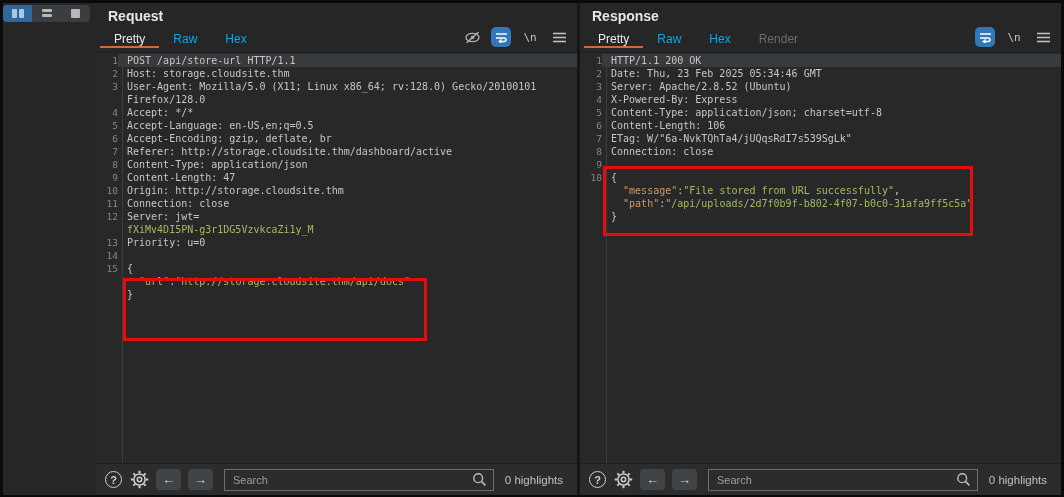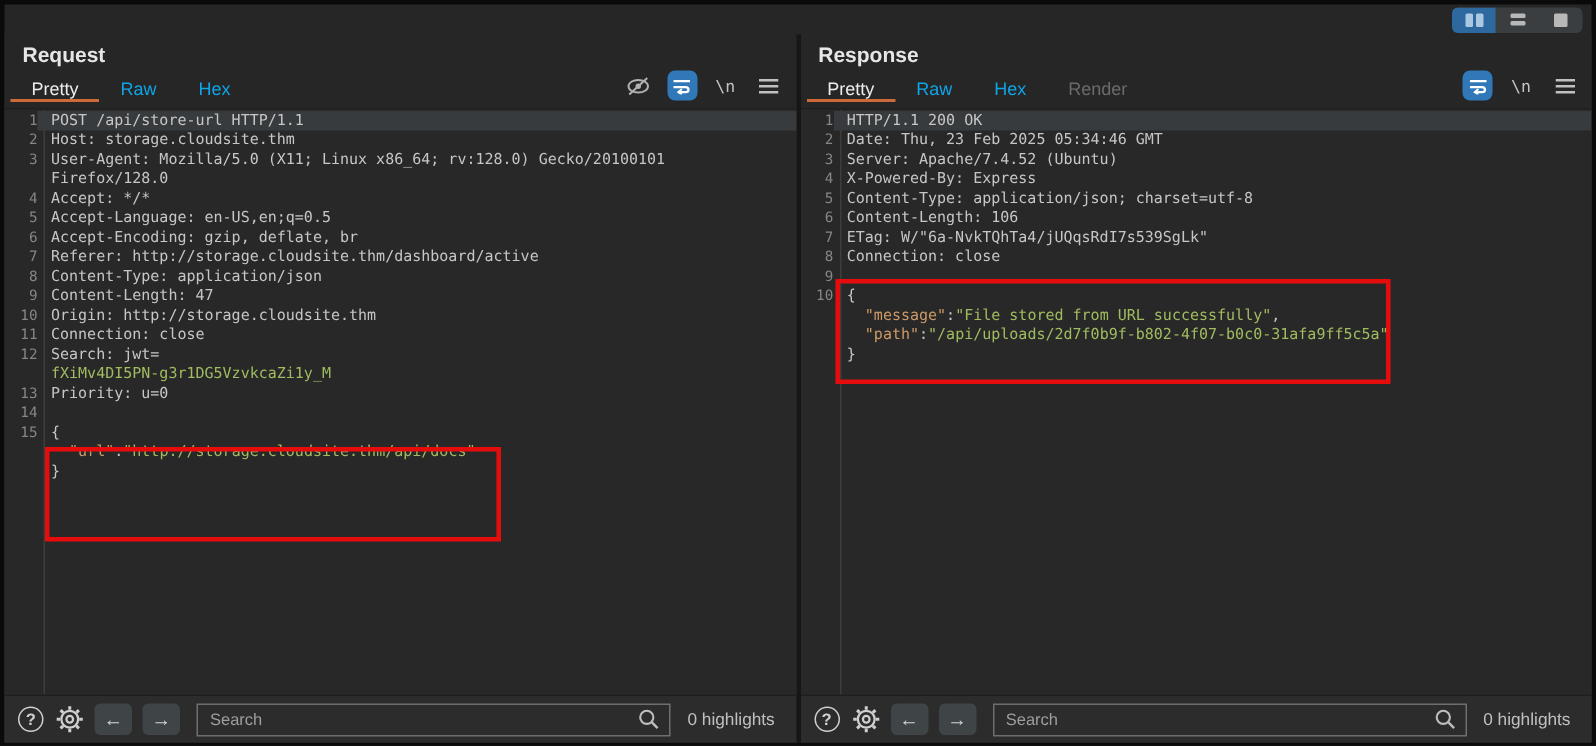--- a/index.html
+++ b/index.html
@@ -1,19 +1,19 @@
 <!DOCTYPE html>
 <html><head>
 <meta charset="utf-8">
 <style>
   * { margin:0; padding:0; box-sizing:border-box; }
   html,body { width:1064px; height:497px; overflow:hidden; background:#0a0a0a;
               font-family:"Liberation Sans", sans-serif; }
   .app { position:absolute; left:3px; top:3px; width:1058px; height:492px;
-         background:#262626; display:flex; flex-direction:column; }
+         background:#262626; display:flex; flex-direction:row; }
 
   
   .topstrip { height:20px; display:flex; justify-content:flex-end; align-items:center; padding-right:6px; }
   .layout-group { display:flex; background:#3a3e40; border-radius:4px; overflow:hidden; }
   .layout-btn { width:29px; height:17px; display:flex; align-items:center; justify-content:center; gap:2px; cursor:default; }
   .layout-btn.active { background:#2d689f; }
   .lb-col { width:5px; height:9px; background:#aac8e2; border-radius:1px; }
   .lb-row { width:10px; height:3px; background:#b8b8b8; border-radius:1px; }
   .lb-rows { display:flex; flex-direction:column; gap:2px; }
   .lb-sq { width:9px; height:9px; background:#b8b8b8; border-radius:1px; }
@@ -135,21 +135,21 @@
             <div class="row"><span class="ln">3</span><span class="code"><span class="c-p">User-Agent: Mozilla/5.0 (X11; Linux x86_64; rv:128.0) Gecko/20100101</span></span></div>
             <div class="row"><span class="ln"></span><span class="code"><span class="c-p">Firefox/128.0</span></span></div>
             <div class="row"><span class="ln">4</span><span class="code"><span class="c-p">Accept: */*</span></span></div>
             <div class="row"><span class="ln">5</span><span class="code"><span class="c-p">Accept-Language: en-US,en;q=0.5</span></span></div>
             <div class="row"><span class="ln">6</span><span class="code"><span class="c-p">Accept-Encoding: gzip, deflate, br</span></span></div>
             <div class="row"><span class="ln">7</span><span class="code"><span class="c-p">Referer: http://storage.cloudsite.thm/dashboard/active</span></span></div>
             <div class="row"><span class="ln">8</span><span class="code"><span class="c-p">Content-Type: application/json</span></span></div>
             <div class="row"><span class="ln">9</span><span class="code"><span class="c-p">Content-Length: 47</span></span></div>
             <div class="row"><span class="ln">10</span><span class="code"><span class="c-p">Origin: http://storage.cloudsite.thm</span></span></div>
             <div class="row"><span class="ln">11</span><span class="code"><span class="c-p">Connection: close</span></span></div>
-            <div class="row"><span class="ln">12</span><span class="code"><span class="c-p">Search: jwt=</span></span></div>
+            <div class="row"><span class="ln">12</span><span class="code"><span class="c-p">Server: jwt=</span></span></div>
             <div class="row"><span class="ln"></span><span class="code"><span class="c-g">fXiMv4DI5PN-g3r1DG5VzvkcaZi1y_M</span></span></div>
             <div class="row"><span class="ln">13</span><span class="code"><span class="c-p">Priority: u=0</span></span></div>
             <div class="row"><span class="ln">14</span><span class="code"></span></div>
             <div class="row"><span class="ln">15</span><span class="code"><span class="c-p">{</span></span></div>
             <div class="row"><span class="ln"></span><span class="code"><span class="c-p">  </span><span class="c-k">"url"</span><span class="c-p">:</span><span class="c-g">"http://storage.cloudsite.thm/api/docs"</span></span></div>
             <div class="row"><span class="ln"></span><span class="code"><span class="c-p">}</span></span></div>
           </div>
         <div class="hlbox req"></div>
       </div>
 
@@ -222,21 +222,21 @@
               <line x1="0" y1="9.5" x2="13" y2="9.5" stroke="#c0c0c0" stroke-width="1.6"></line>
             </svg>
           </span>
         </div>
       </div>
 
       <div class="editor">
         <div class="lines">
             <div class="row hl"><span class="ln">1</span><span class="code"><span class="c-p">HTTP/1.1 200 OK</span></span></div>
             <div class="row"><span class="ln">2</span><span class="code"><span class="c-p">Date: Thu, 23 Feb 2025 05:34:46 GMT</span></span></div>
-            <div class="row"><span class="ln">3</span><span class="code"><span class="c-p">Server: Apache/7.4.52 (Ubuntu)</span></span></div>
+            <div class="row"><span class="ln">3</span><span class="code"><span class="c-p">Server: Apache/2.8.52 (Ubuntu)</span></span></div>
             <div class="row"><span class="ln">4</span><span class="code"><span class="c-p">X-Powered-By: Express</span></span></div>
             <div class="row"><span class="ln">5</span><span class="code"><span class="c-p">Content-Type: application/json; charset=utf-8</span></span></div>
             <div class="row"><span class="ln">6</span><span class="code"><span class="c-p">Content-Length: 106</span></span></div>
             <div class="row"><span class="ln">7</span><span class="code"><span class="c-p">ETag: W/"6a-NvkTQhTa4/jUQqsRdI7s539SgLk"</span></span></div>
             <div class="row"><span class="ln">8</span><span class="code"><span class="c-p">Connection: close</span></span></div>
             <div class="row"><span class="ln">9</span><span class="code"></span></div>
             <div class="row"><span class="ln">10</span><span class="code"><span class="c-p">{</span></span></div>
             <div class="row"><span class="ln"></span><span class="code"><span class="c-p">  </span><span class="c-k">"message"</span><span class="c-p">:</span><span class="c-g">"File stored from URL successfully"</span><span class="c-p">,</span></span></div>
             <div class="row"><span class="ln"></span><span class="code"><span class="c-p">  </span><span class="c-k">"path"</span><span class="c-p">:</span><span class="c-g">"/api/uploads/2d7f0b9f-b802-4f07-b0c0-31afa9ff5c5a"</span></span></div>
             <div class="row"><span class="ln"></span><span class="code"><span class="c-p">}</span></span></div>

